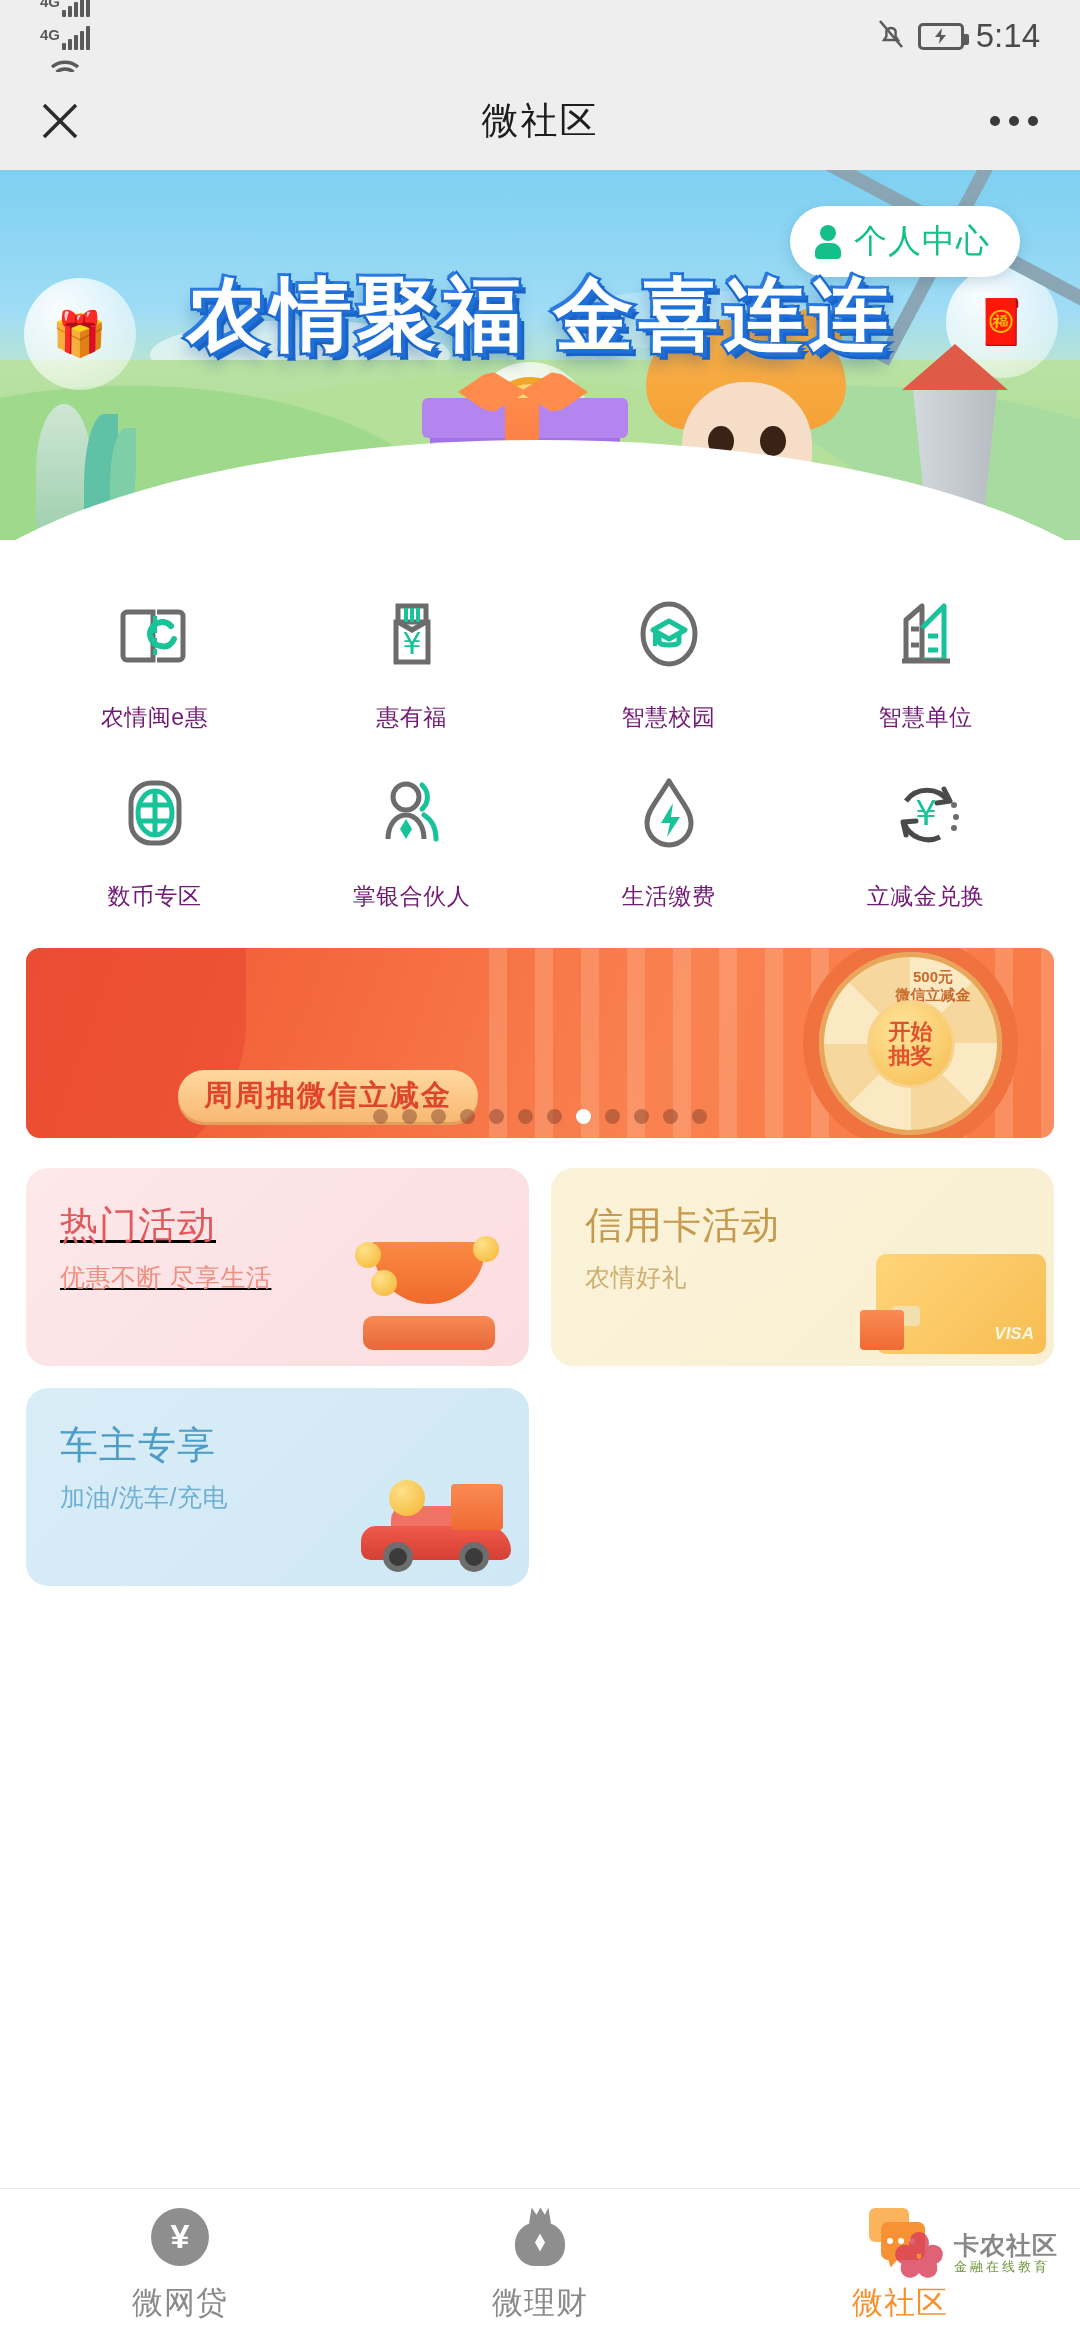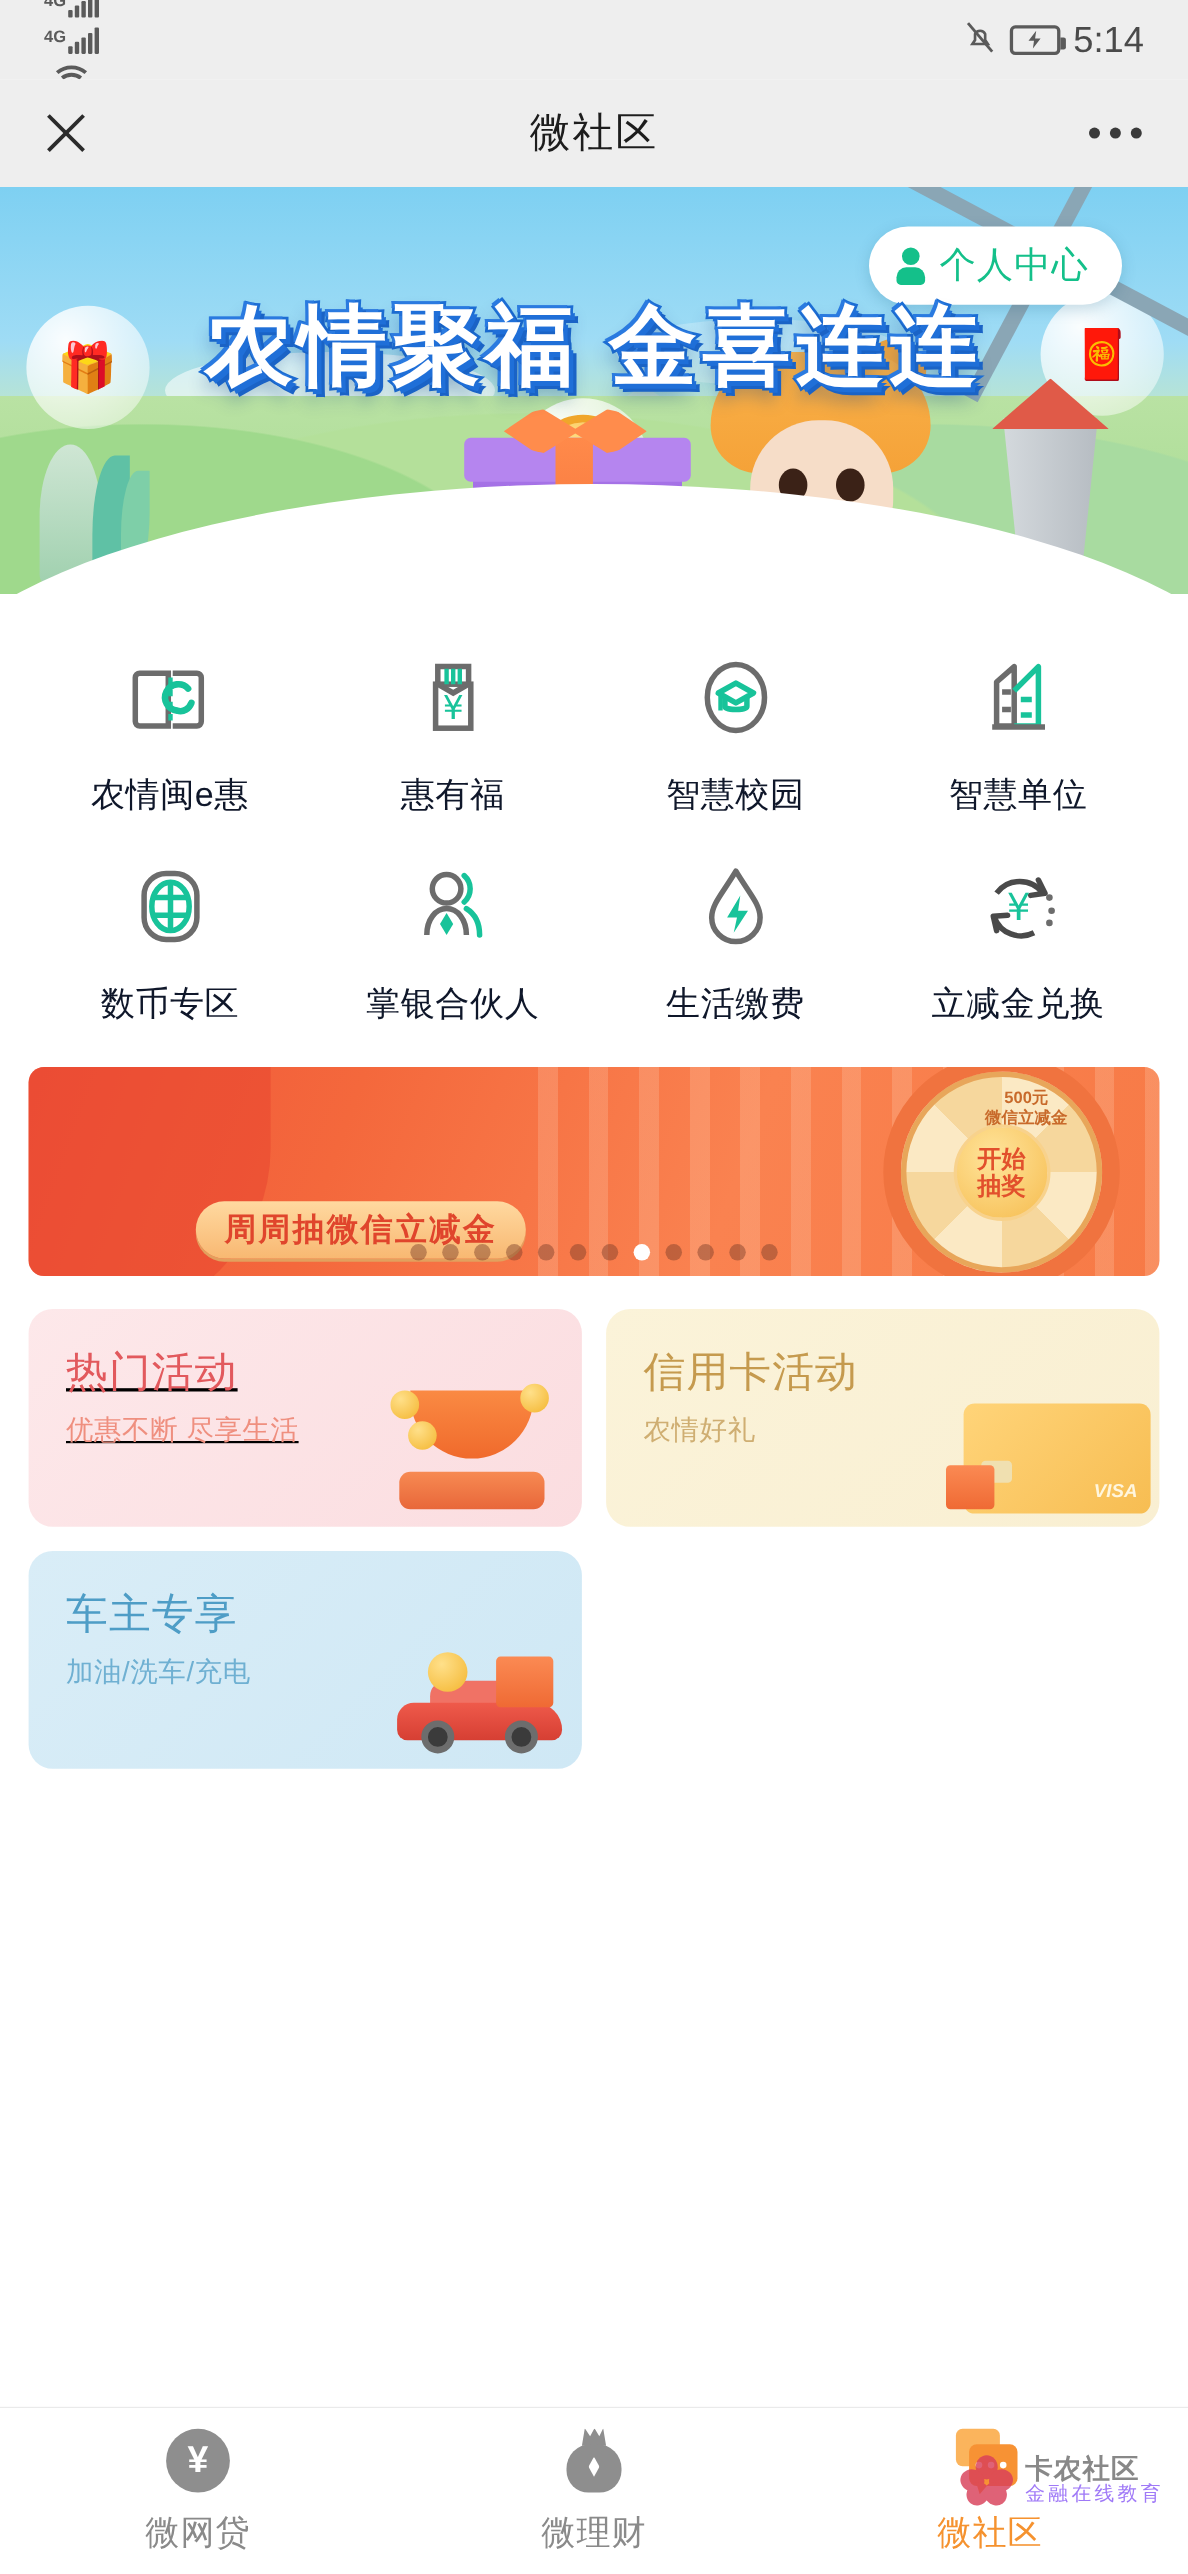--- a/index.html
+++ b/index.html
@@ -150,21 +150,21 @@
   .wm-roof{position:absolute;left:52px;bottom:140px;width:106px;height:46px;background:#e05a48;border-radius:10px 10px 0 0;clip-path:polygon(50% 0,100% 100%,0 100%);}
   .wm-blade{position:absolute;left:96px;bottom:150px;width:14px;height:150px;background:#8aa6b5;transform-origin:50% 0;}
   .plantA{position:absolute;left:36px;bottom:6px;width:120px;height:170px;}
   .leafy{position:absolute;background:#6fc08d;border-radius:60% 0 60% 0;}
 
   
   .grid-wrap{ padding:34px 26px 6px 26px; }
   .grid{ display:grid; grid-template-columns:repeat(4,1fr); row-gap:14px;}
   .cell{ display:flex;flex-direction:column;align-items:center;cursor:pointer;padding:8px 0 6px;}
   .cell-ico{ width:104px;height:104px;display:flex;align-items:center;justify-content:center;}
-  .cell-label{ margin-top:16px;font-size:31px;color:#0f172a;letter-spacing:.5px;white-space:nowrap;}
+  .cell-label{ margin-top:16px;font-size:23px;color:#701a75;letter-spacing:.5px;white-space:nowrap;}
 
   
   .banner-wrap{ padding:24px 26px 0 26px; position:relative;}
   .banner{
     width:100%;height:190px;border-radius:14px;overflow:hidden;position:relative;
     background:linear-gradient(110deg,#f0553a 0%,#f4683c 28%,#fa8250 62%,#f77a46 100%);
     cursor:pointer;
   }
   .bn-city{position:absolute;right:0;top:0;bottom:0;width:55%;opacity:.22;
     background:repeating-linear-gradient(90deg,#ffd9bf 0 18px,transparent 18px 46px);}
@@ -267,21 +267,21 @@
   .chat-dots i{width:6px;height:6px;border-radius:50%;background:#fff;display:block;}
 
   
   .watermark{
     position:absolute;right:22px;bottom:62px;display:flex;gap:12px;opacity:.82;
   }
   .wm-flower{position:relative;width:46px;height:46px;}
   .wm-flower i{position:absolute;width:20px;height:22px;border-radius:50% 50% 50% 50%;background:#d9405a;}
   .wm-text{line-height:1.05;}
   .wm-main{font-size:25px;font-weight:bold;color:#6f6f6f;letter-spacing:1px;}
-  .wm-sub{font-size:18px;color:#8b5cf6;letter-spacing:3px;}
+  .wm-sub{font-size:13px;color:#4d7c0f;letter-spacing:3px;}
 </style>
 </head>
 <body>
 
 <div class="statusbar">
   <div class="sb-left">
     <div class="hd-stack">
       <div class="hd-badge">
         <span class="hd-box">HD</span>
         <span class="hd-num">1</span>

